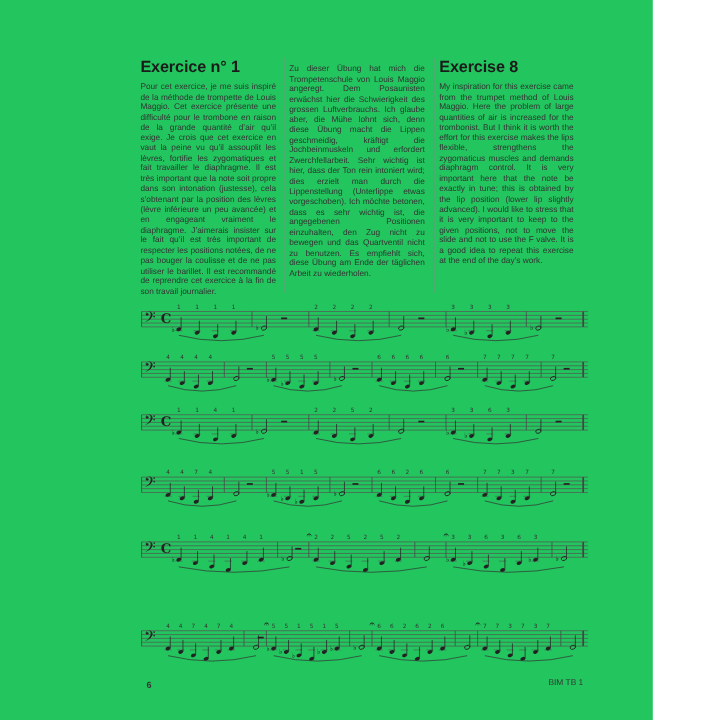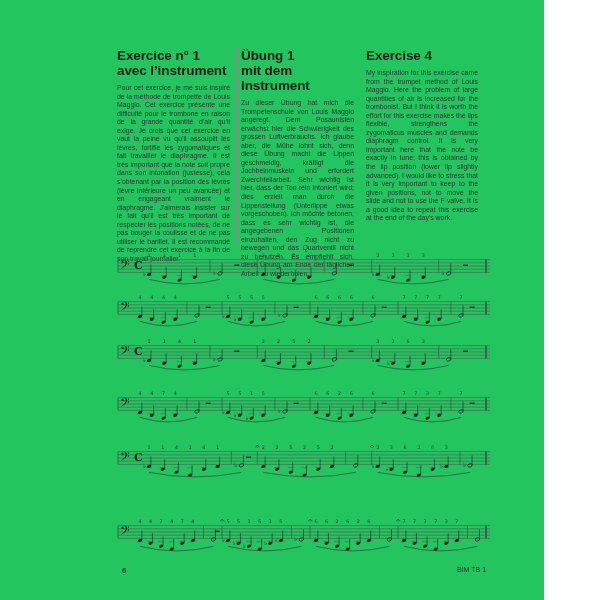--- a/index.html
+++ b/index.html
@@ -16,40 +16,35 @@
     .footer-right { position: absolute; left: 457px; top: 566px; font-size: 7px; color: #333; }
   </style>
 </head>
 <body>
 
 <div class="page">
 
   <div class="col col-fr">
     <h2>
       <span>Exercice n° 1</span><br>
-      <span>avec l’instrument</span>
     </h2>
     <p>Pour cet exercice, je me suis inspiré de la méthode de trompette de Louis Maggio. Cet exercice présente une difficulté pour le trombone en raison de la grande quantité d’air qu’il exige. Je crois que cet exercice en vaut la peine vu qu’il assouplit les lèvres, fortifie les zygomatiques et fait travailler le diaphragme. Il est très important que la note soit propre dans son intonation (justesse), cela s’obtenant par la position des lèvres (lèvre inférieure un peu avancée) et en engageant vraiment le diaphragme. J’aimerais insister sur le fait qu’il est très important de respecter les positions notées, de ne pas bouger la coulisse et de ne pas utiliser le barillet. Il est recommandé de reprendre cet exercice à la fin de son travail journalier.</p>
   </div>
 
   <div class="divider" style="left:236px"></div>
 
   <div class="col col-de">
-    <h2>
-      <span>Übung 1</span><br>
-      <span>mit dem Instrument</span>
-    </h2>
     <p>Zu dieser Übung hat mich die Trompetenschule von Louis Maggio angeregt. Dem Posaunisten erwächst hier die Schwierigkeit des grossen Luftverbrauchs. Ich glaube aber, die Mühe lohnt sich, denn diese Übung macht die Lippen geschmeidig, kräftigt die Jochbeinmuskeln und erfordert Zwerchfellarbeit. Sehr wichtig ist hier, dass der Ton rein intoniert wird; dies erzielt man durch die Lippenstellung (Unterlippe etwas vorgeschoben). Ich möchte betonen, dass es sehr wichtig ist, die angegebenen Positionen einzuhalten, den Zug nicht zu bewegen und das Quartventil nicht zu benutzen. Es empfiehlt sich, diese Übung am Ende der täglichen Arbeit zu wiederholen.</p>
   </div>
 
   <div class="divider" style="left:361px"></div>
 
   <div class="col col-en">
     <h2>
-      <span>Exercise 4</span><br>
+      <span>Exercise 8</span><br>
     </h2>
     <p>My inspiration for this exercise came from the trumpet method of Louis Maggio. Here the problem of large quantities of air is increased for the trombonist. But I think it is worth the effort for this exercise makes the lips flexible, strengthens the zygomaticus muscles and demands diaphragm control. It is very important here that the note be exactly in tune; this is obtained by the lip position (lower lip slightly advanced). I would like to stress that it is very important to keep to the given positions, not to move the slide and not to use the F valve. It is a good idea to repeat this exercise at the end of the day’s work.</p>
   </div>
 
   <div id="music">
       <svg width="600" height="600" style="position: absolute; left: 0px; top: 0px;">
         <g>
           <line x1="118" x2="490" y1="259.6" y2="259.6" stroke="#555" stroke-width="0.6"></line>
           <line x1="118" x2="490" y1="262.8" y2="262.8" stroke="#555" stroke-width="0.6"></line>
           <line x1="118" x2="490" y1="266" y2="266" stroke="#555" stroke-width="0.6"></line>

